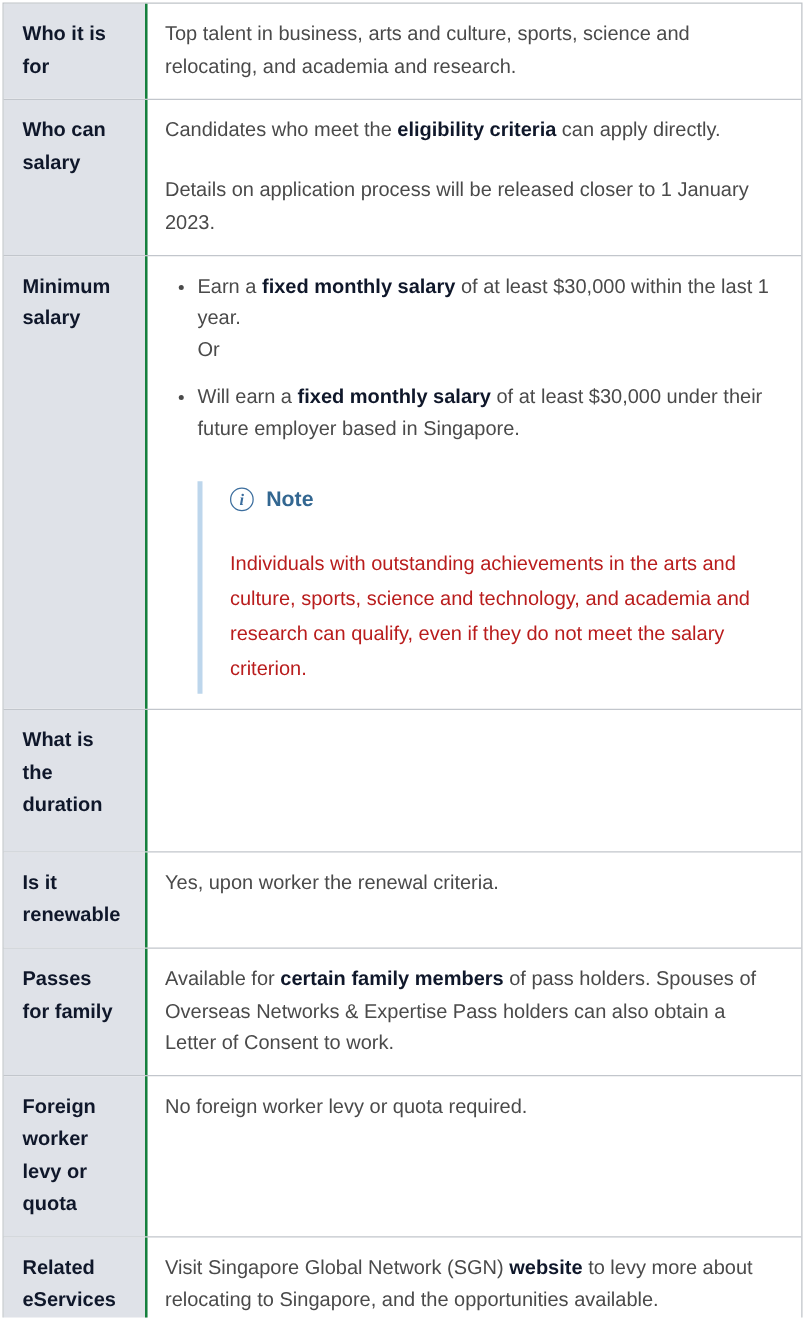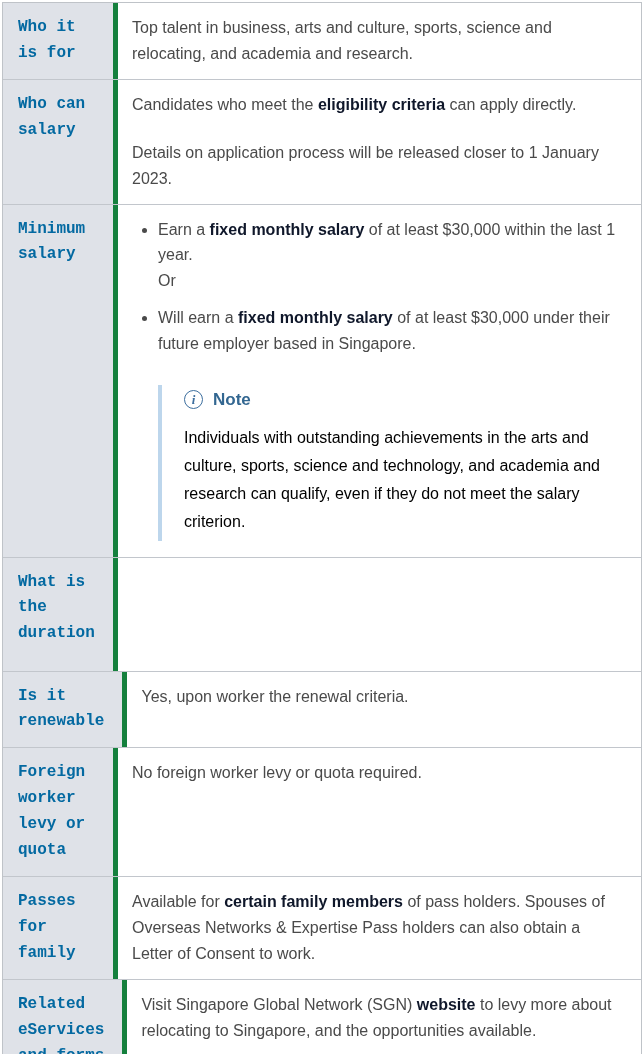--- a/index.html
+++ b/index.html
@@ -26,26 +26,25 @@
   }
   .row {
     display: flex;
     border-bottom: 1px solid #c2c6cc;
   }
   .row:last-child { border-bottom: none; }
   .th {
     flex: 0 0 115px;
     box-sizing: border-box;
     background: #dfe2e8;
-    border-right: 5px solid #15803d;
+    border-right: 2px solid #15803d;
     padding: 12px 18px 12px 15px;
     font-weight: 600;
-    color: #0369a1;
+    color: #0f172a;
     line-height: 1.62;
-    font-family: Liberation Mono, monospace;
   }
   .td {
     flex: 1;
     box-sizing: border-box;
     padding: 12px 16px 12px 14px;
     line-height: 1.62;
     min-width: 0;
   }
   p { margin: 0; }
   .mt { margin-top: 22px; }
@@ -88,23 +87,23 @@
     justify-content: center;
     color: #3c6e9e;
     font-family: "Liberation Serif", serif;
     font-style: italic;
     font-weight: 700;
     font-size: 13px;
     line-height: 1;
     flex: 0 0 auto;
   }
   .note-text {
-    margin-top: 12px;
+    margin-top: 26px;
     line-height: 1.75;
-    color: #000000;
+    color: #b91c1c;
   }
 </style>
 </head>
 <body>
 
 <div class="tbl">
 
   <div class="row" style="min-height:70px">
     <div class="th">Who it is for</div>
     <div class="td">
@@ -146,31 +145,31 @@
     <div class="th">What is the duration</div>
   </div>
 
   <div class="row" style="min-height:75px">
     <div class="th">Is it renewable</div>
     <div class="td">
       <p>Yes, upon worker the renewal criteria.</p>
     </div>
   </div>
 
+  <div class="row" style="min-height:92px">
+    <div class="th">Passes for family</div>
+    <div class="td">
+      <p><span>Available for </span><a class="link">certain family members</a><span> of pass holders. Spouses of Overseas Networks &amp; Expertise Pass holders can also obtain a Letter of Consent to work.</span></p>
+    </div>
+  </div>
+
   <div class="row" style="min-height:118px">
     <div class="th">Foreign worker levy or quota</div>
     <div class="td">
       <p>No foreign worker levy or quota required.</p>
-    </div>
-  </div>
-
-  <div class="row" style="min-height:92px">
-    <div class="th">Passes for family</div>
-    <div class="td">
-      <p><span>Available for </span><a class="link">certain family members</a><span> of pass holders. Spouses of Overseas Networks &amp; Expertise Pass holders can also obtain a Letter of Consent to work.</span></p>
     </div>
   </div>
 
   <div class="row" style="min-height:94px">
     <div class="th">Related eServices and forms</div>
     <div class="td">
       <p><span>Visit Singapore Global Network (SGN) </span><a class="link">website</a><span> to levy more about relocating to Singapore, and the opportunities available.</span></p>
     </div>
   </div>
 

